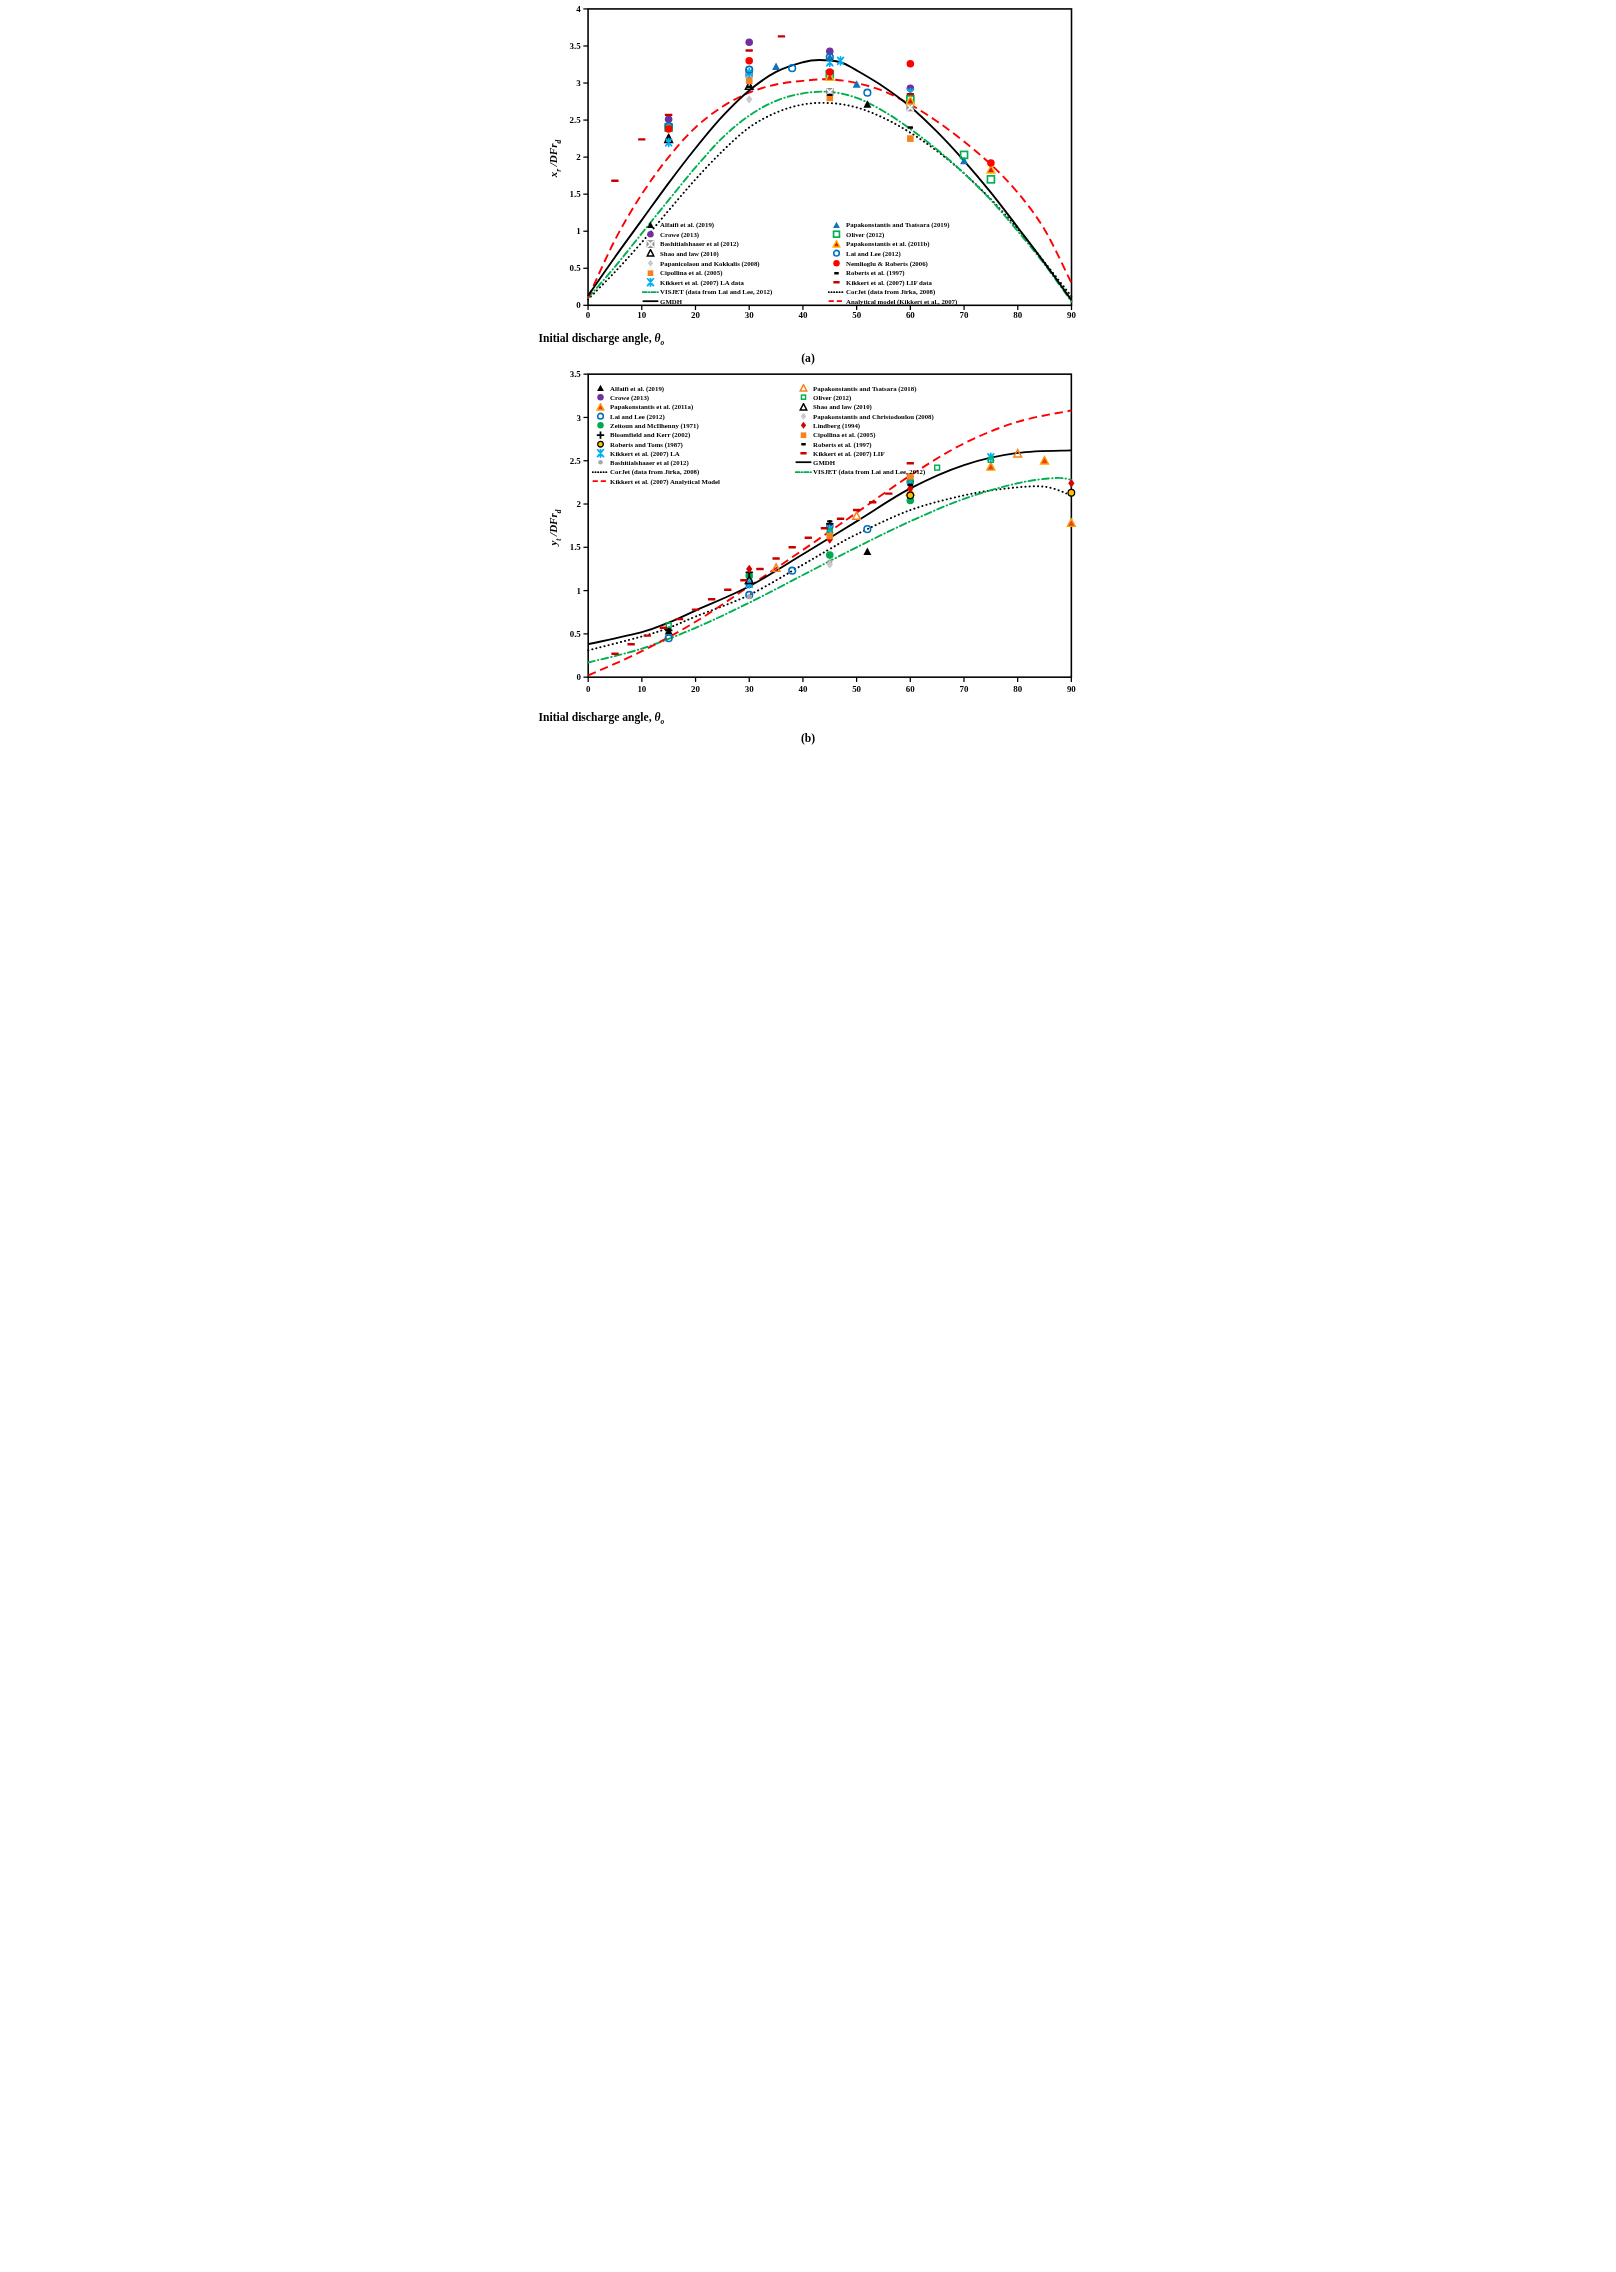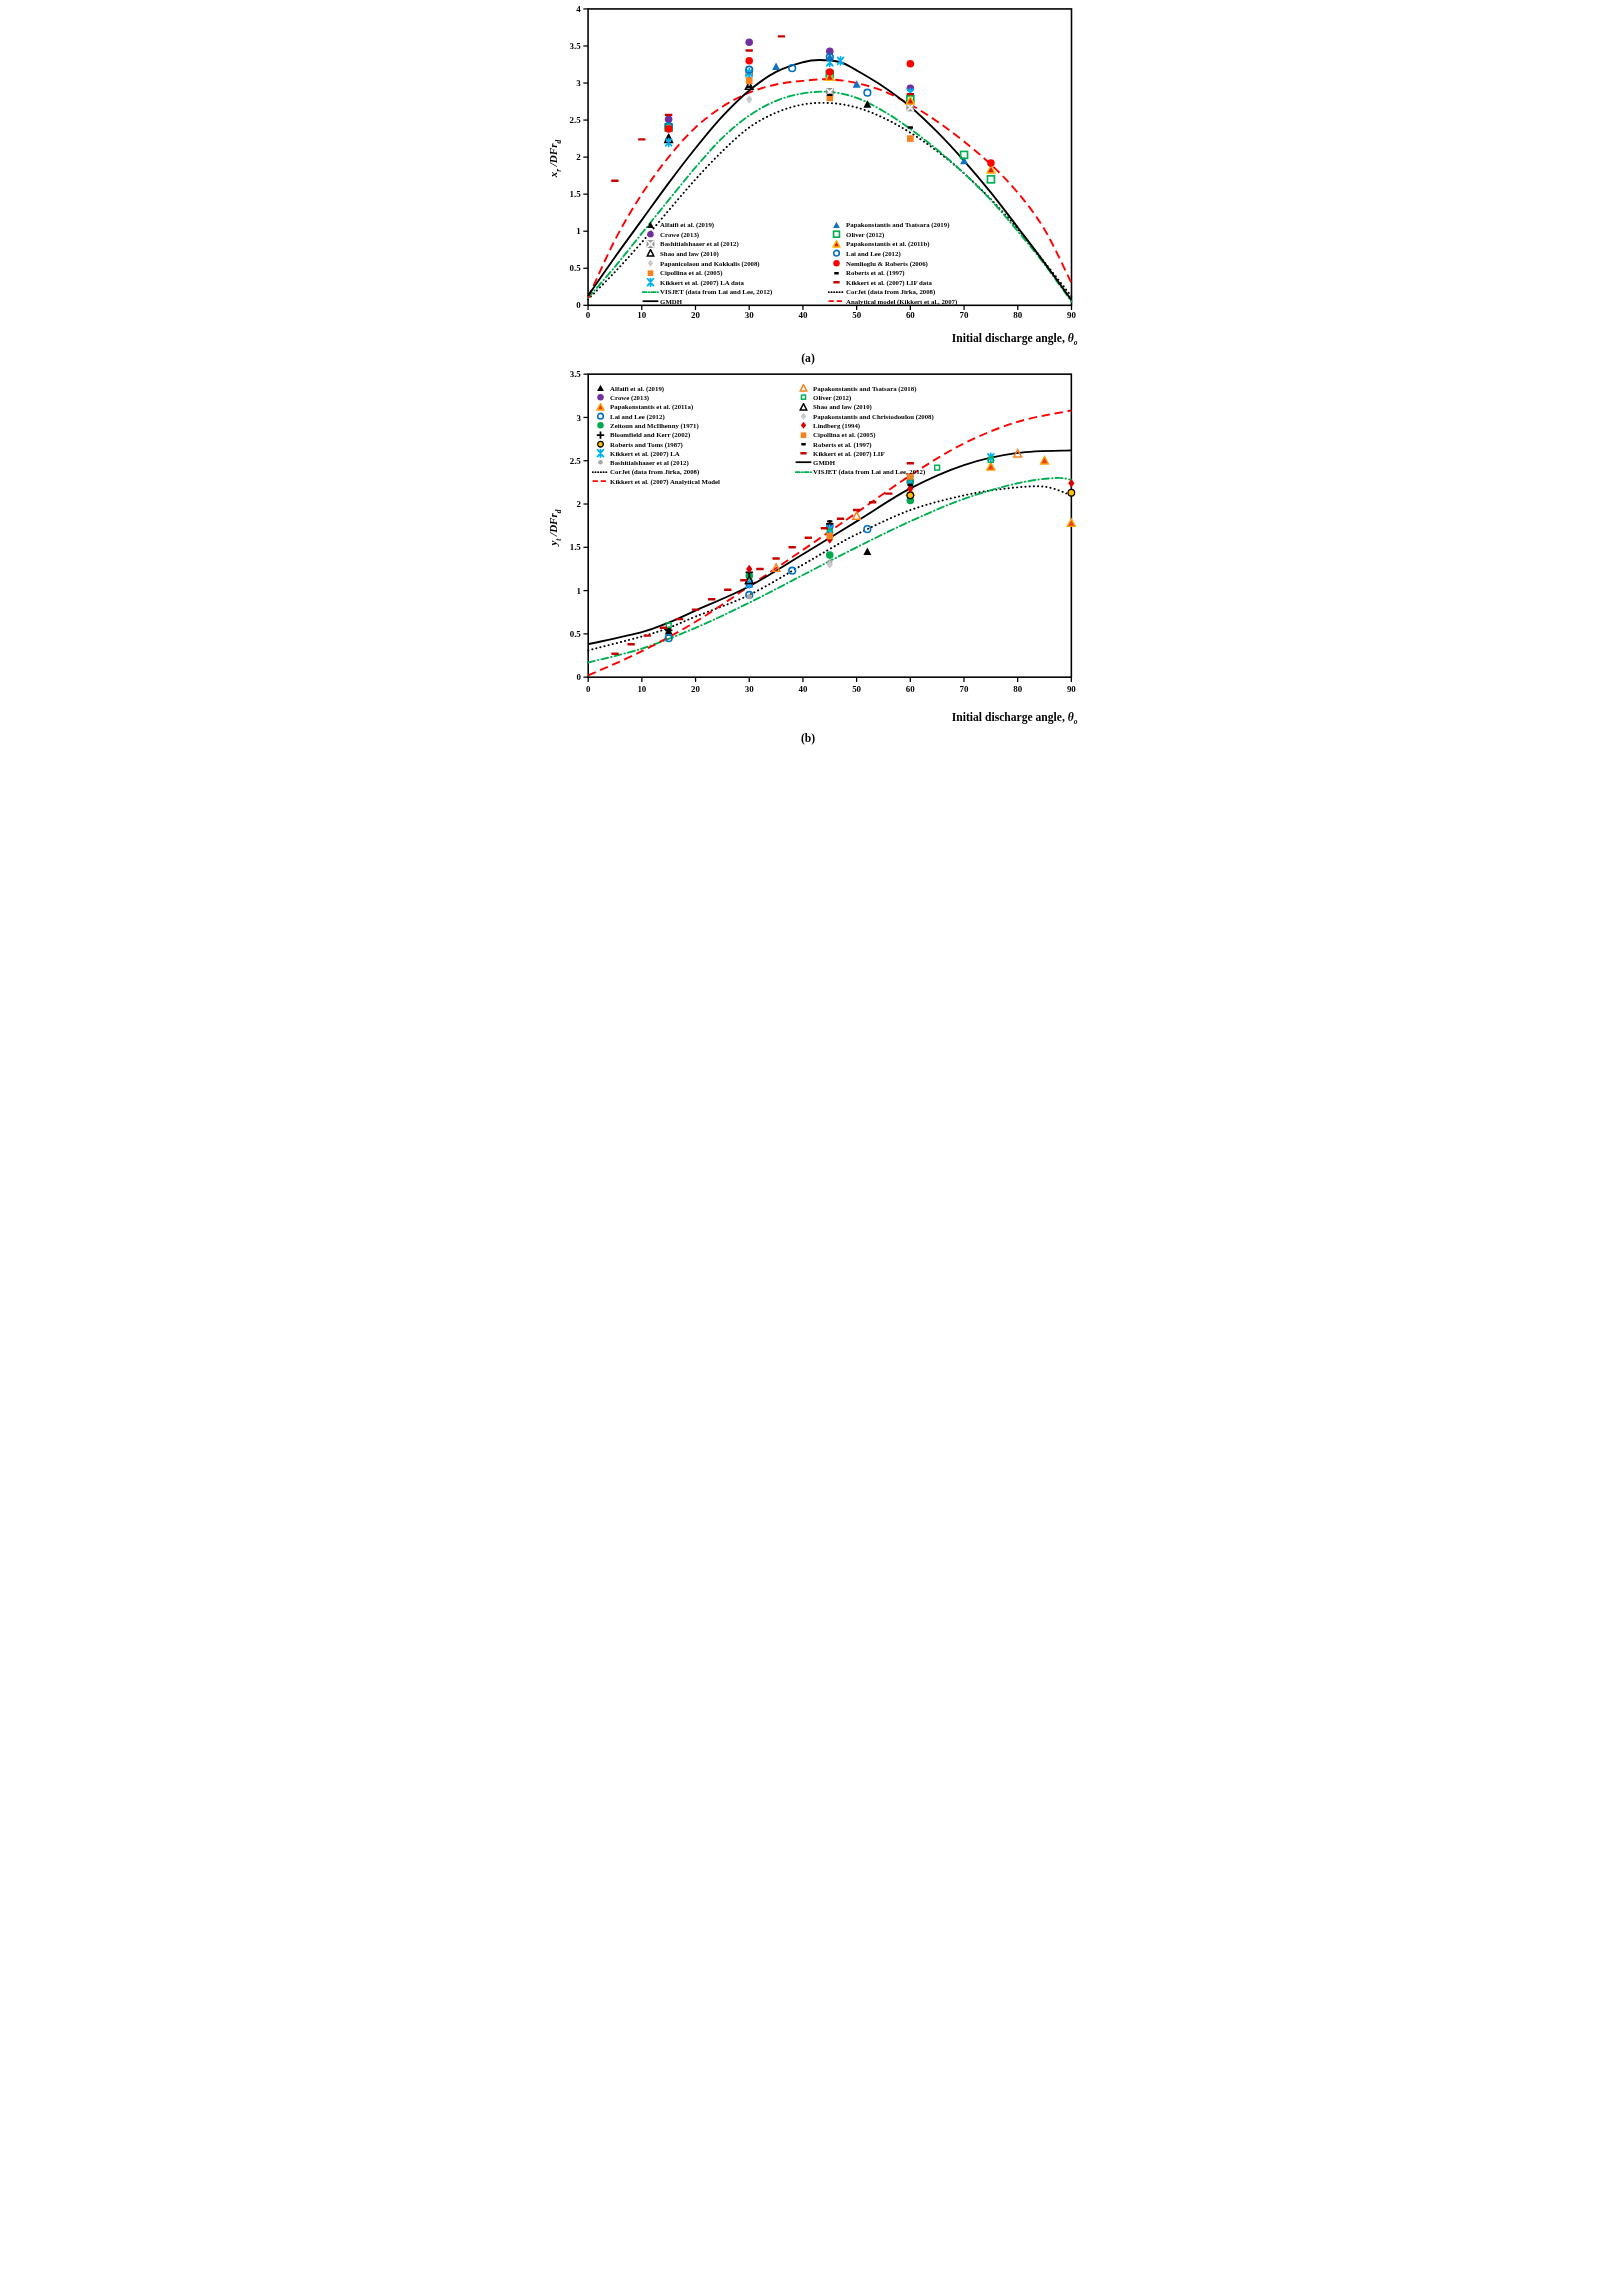--- a/index.html
+++ b/index.html
@@ -4,21 +4,21 @@
 <style>
   html,body{margin:0;padding:0;background:#ffffff;}
   #page{position:relative;width:539px;margin:0 auto;background:#fff;
         font-family:"Liberation Serif",serif;}
   .panel{position:relative;width:539px;}
   .panel svg.chart{position:absolute;left:0;top:0;}
   .ytitle{position:absolute;width:158px;text-align:center;
           font:bold italic 11px "Liberation Serif",serif;color:#000;
           transform:rotate(-90deg);}
   .ytitle sub{font-size:7.4px;}
-  .xtitle{position:absolute;width:100%;text-align:right;
+  .xtitle{position:absolute;width:100%;text-align:left;
           font:bold 11.6px "Liberation Serif",serif;color:#000;}
   .xtitle sub{font-size:7.4px;}
   .caption{position:absolute;width:100%;text-align:center;
            font:bold 11.6px "Liberation Serif",serif;color:#000;}
   .legend{position:absolute;}
   .lrow{display:flex;align-items:center;}
   .panel-a .lrow{height:9.6px;}
   .panel-b .lrow{height:9.3px;}
   .licon{width:17px;flex:0 0 17px;display:flex;align-items:center;justify-content:center;}
   .llab{font:bold 6.8px "Liberation Serif",serif;color:#000;white-space:nowrap;padding-left:1.6px;}

